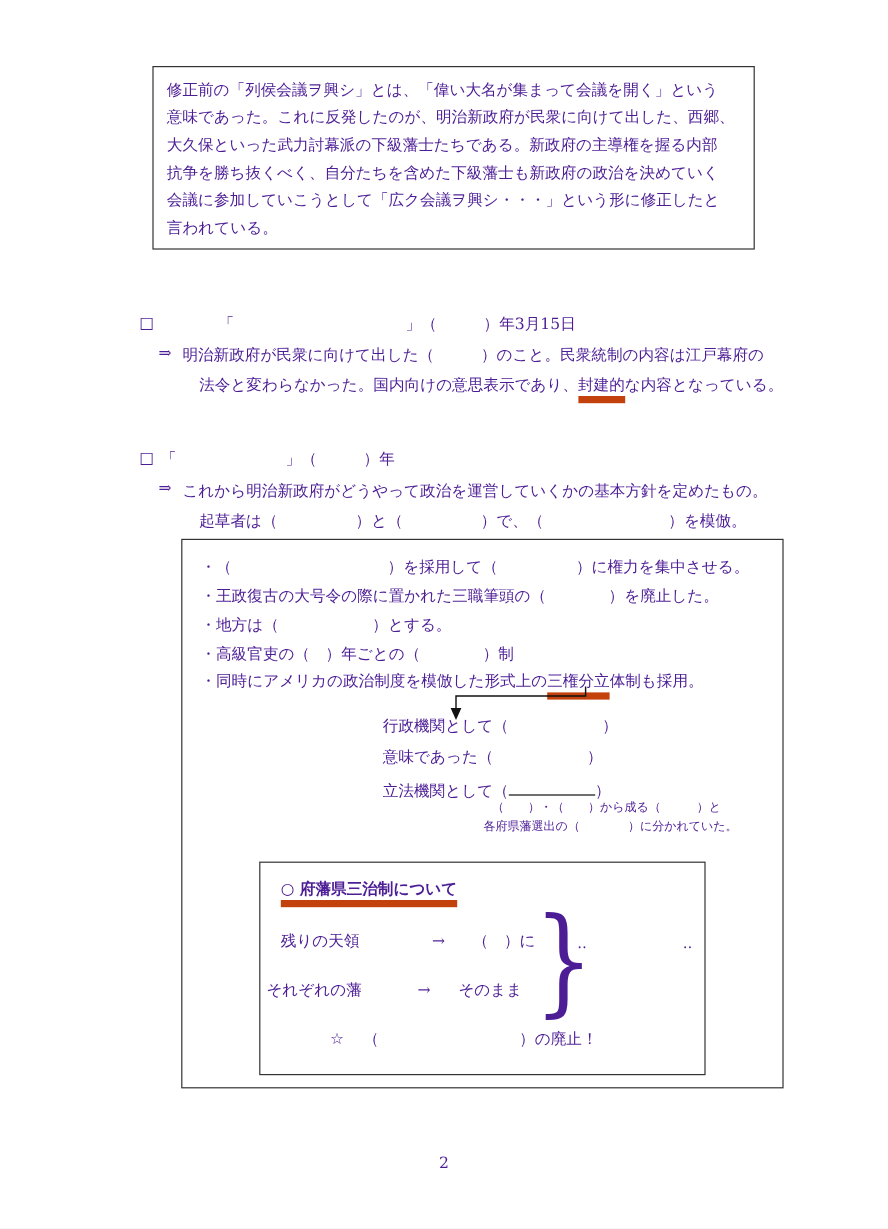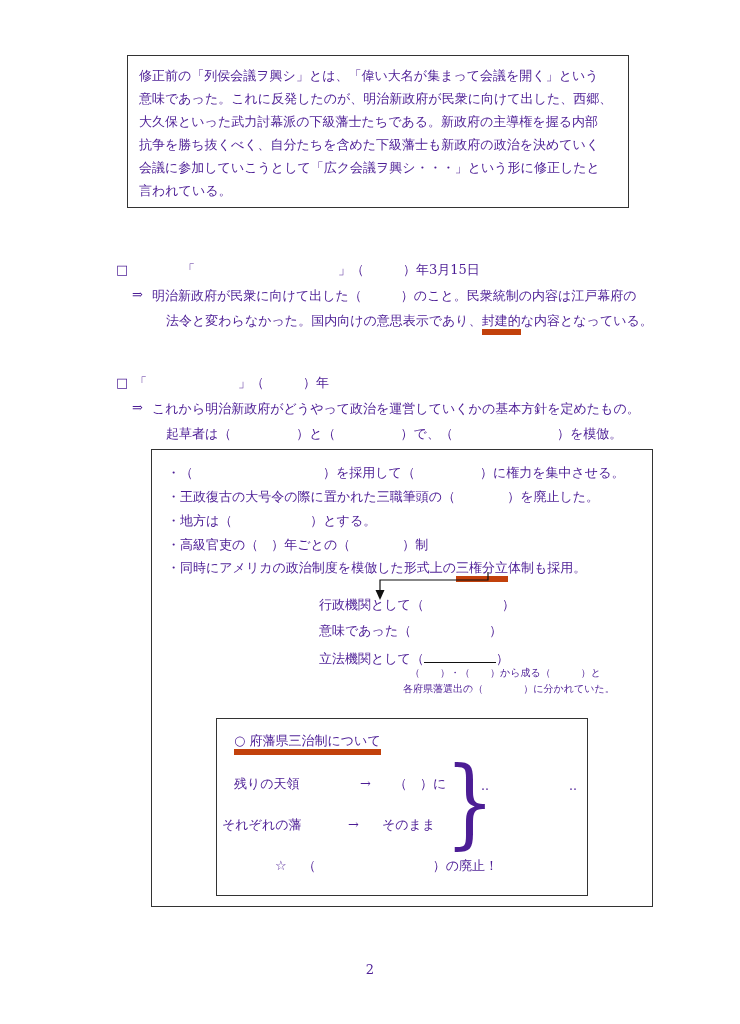--- a/index.html
+++ b/index.html
@@ -69,21 +69,21 @@
 
     <span class="abs" style="left:167px; top:146px;">行政機関として（　　　　　　）</span>
     <span class="abs" style="left:167px; top:172px;">意味であった（　　　　　　）</span>
     <span class="abs" style="left:167px; top:198px;"><span>立法機関として（</span><span class="organ-blank"></span><span>）</span></span>
 
     <span class="abs small" style="left:258px; top:216px;">（　　）・（　　）から成る（　　　）と</span>
     <span class="abs small" style="left:251px; top:232px;">各府県藩選出の（　　　　）に分かれていた。</span>
 
     <div class="box" style="left:64px; top:268px; width:372px; height:178px;">
 
-      <span class="abs" style="left:17px; top:13px;"><span class="u">○ 府藩県三治制について</span></span>
+      <span class="abs" style="left:17px; top:13px;font-weight:bold;"><span class="u">○ 府藩県三治制について</span></span>
 
 
       <span class="abs" style="left:17px; top:56px;"><span class="f-left">残りの天領</span><span class="f-arrow">→</span><span>（　）に</span></span>
 
       <span class="abs" style="left:5px; top:97px;"><span class="f-left">それぞれの藩</span><span class="f-arrow">→</span><span>そのまま</span></span>
 
       <span class="abs brace" style="left:228px; top:38px;">}</span>
 
       <span class="abs" style="left:264px; top:60px; font-size:12px;">‥</span>
       <span class="abs" style="left:352px; top:60px; font-size:12px;">‥</span>

